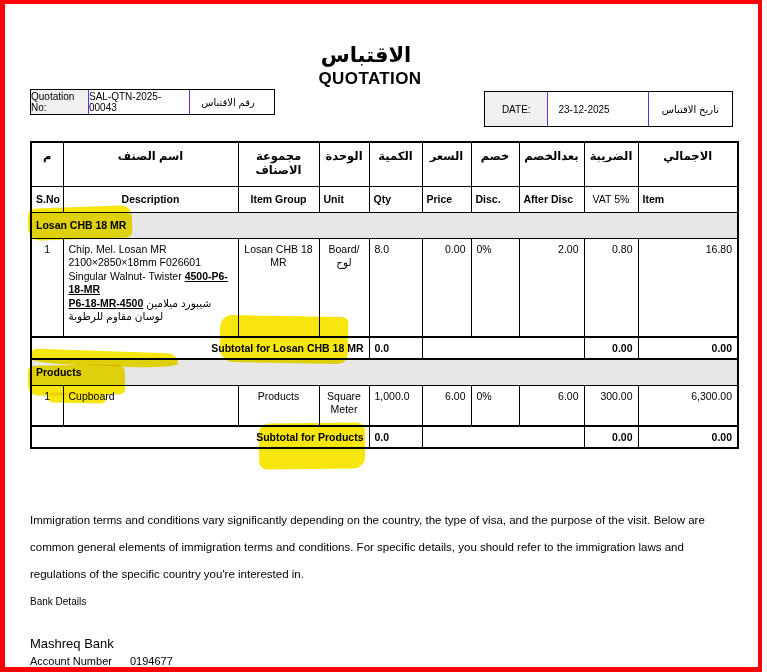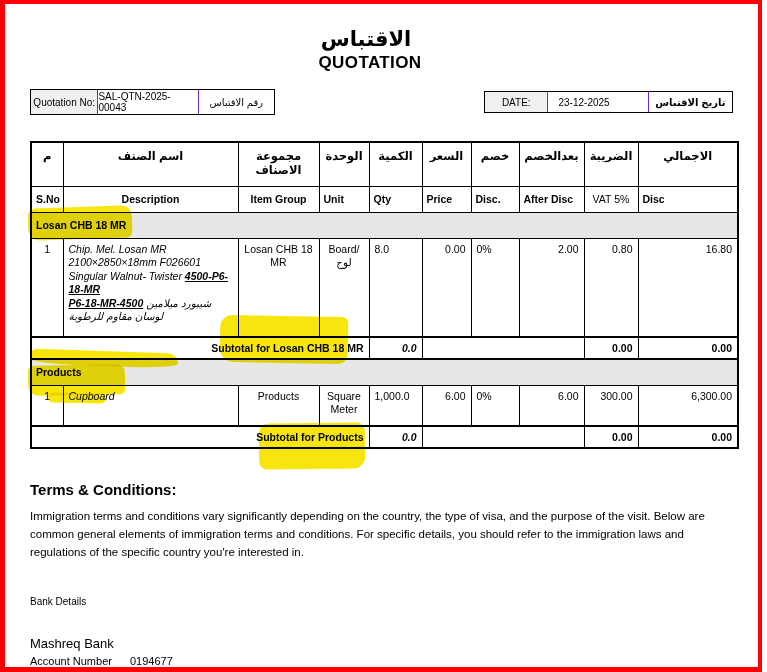--- a/index.html
+++ b/index.html
@@ -7,60 +7,60 @@
   }
   *{box-sizing:border-box; margin:0; padding:0;}
   body{background:#fff; font-family:"Liberation Sans","DejaVu Sans",sans-serif; color:#000;}
   .page{position:relative; width:767px; height:672px; background:#fff; overflow:hidden;}
 
   .red-frame{position:absolute; left:0; top:0; width:762px; height:672px;
     border:4px solid var(--red); border-left-width:5px; border-bottom-width:5px;
     pointer-events:none; z-index:10;}
 
   .title-block{position:absolute; top:26px; left:0; width:732px; text-align:center;}
-  .title-ar{font-size:21px; font-weight:bold; line-height:26px;}
+  .title-ar{font-size:21px; font-weight:bold; line-height:26px;margin-top:16px;}
   .title-en{font-size:17px; font-weight:bold; letter-spacing:.4px; line-height:22px;padding-left:8px;}
 
   .info-box{position:absolute; display:flex; border:1px solid #000; font-size:10px; align-items:stretch;}
   .info-box>div{display:flex; align-items:center; justify-content:center; border-left:1px solid #6d28d9;}
   .info-box>div:first-child{border-left:none; background:var(--lblbg);}
   .qno-box{left:30px; top:89px; width:245px; height:26px;}
-  .qno-box .c1{width:67px;} .qno-box .c2{width:101px;} .qno-box .c3{width:77px;}
-  .date-box{left:484px; top:91px; width:249px; height:22px;}
+  .qno-box .c1{width:57px;} .qno-box .c2{width:101px;} .qno-box .c3{width:77px;}
+  .date-box{left:484px; top:91px; width:249px; height:36px;}
   .date-box .c1{width:63px;} .date-box .c2{width:101px; justify-content:flex-start; padding-left:10px;}
-  .date-box .c3{width:85px;font-weight:bold;}
+  .date-box .c3{width:85px;}
 
   table.qt{position:absolute; left:30px; top:141px; width:707px; border-collapse:collapse;
     table-layout:fixed; border:2px solid #000; font-size:10.5px;}
   table.qt th, table.qt td{border:1px solid #000; overflow:hidden;}
   th.arh{font-size:11.5px; font-weight:bold; vertical-align:top; padding-top:6px; height:44px; text-align:center;}
   th.enh{font-weight:bold; height:26px; vertical-align:middle; padding:0 4px; font-size:10.5px;}
   th.enh.wnorm{font-weight:normal;}
   .al-l{text-align:left;} .al-c{text-align:center;} .al-r{text-align:right;}
   td.section-cell{background:var(--secbg); font-weight:bold; padding:6px 4px; height:26px; text-align:left;}
   tr.data-row td{vertical-align:top; padding:4px 5px; line-height:13.5px;}
-  .dline{white-space:normal;font-style:italic;}
+  .dline{white-space:normal;}
   .dline[dir="rtl"]{text-align:left;}
   .code{font-weight:bold; text-decoration:underline;}
   tr.sub-row td{border-top:2px solid #000; border-bottom:2px solid #000; font-weight:bold;
     height:22px; vertical-align:middle; padding:2px 5px;}
   td.sub-label{text-align:right; padding-right:10px;}
-  td.sub-qty{text-align:right; padding-left:8px;font-style:italic;}
+  td.sub-qty{text-align:left; padding-left:8px;}
 
   .hl{position:absolute; background:var(--hl); mix-blend-mode:multiply; opacity:.95;
     z-index:5; pointer-events:none;}
   .hl-losan{left:28px; top:207px; width:104px; height:32px; border-radius:8px 10px 6px 12px; transform:rotate(-2deg);}
   .hl-sub1{left:220px; top:316px; width:128px; height:47px; border-radius:12px 6px 10px 14px; transform:rotate(1deg);}
   .hl-swoosh{left:30px; top:351px; width:148px; height:15px; border-radius:10px 14px 45% 45%; transform:rotate(2deg);}
   .hl-products{left:28px; top:365px; width:97px; height:30px; border-radius:6px 8px 5px 10px; transform:rotate(-1deg);}
   .hl-products-tail{left:48px; top:393px; width:58px; height:10px; border-radius:6px; transform:rotate(1deg);}
   .hl-sub2{left:259px; top:423px; width:106px; height:46px; border-radius:10px 8px 12px 8px; transform:rotate(-.6deg);}
 
   .terms-title{position:absolute; left:30px; top:481px; font-size:15px; font-weight:bold;}
-  .terms-para{position:absolute; left:30px; top:507px; width:702px; font-size:11.5px; line-height:18px;}
+  .terms-para{position:absolute; left:30px; top:507px; width:702px; font-size:11.5px; line-height:27px;}
   .bank-heading{position:absolute; left:30px; top:596px; font-size:10px;}
   .bank-name{position:absolute; left:30px; top:636px; font-size:13px;}
   .account-line{position:absolute; left:30px; top:655px; font-size:11px;}
   .account-line .val{margin-left:10px;padding-left:8px;}
 </style>
 </head>
 <body>
 
 <div class="page">
 
@@ -110,21 +110,21 @@
         <tr>
           <th class="enh al-l">S.No</th>
           <th class="enh al-c">Description</th>
           <th class="enh al-c">Item Group</th>
           <th class="enh al-l">Unit</th>
           <th class="enh al-l">Qty</th>
           <th class="enh al-l">Price</th>
           <th class="enh al-l">Disc.</th>
           <th class="enh al-l">After Disc</th>
           <th class="enh al-c wnorm">VAT 5%</th>
-          <th class="enh al-l">Disc</th>
+          <th class="enh al-l">Item</th>
         </tr>
       </thead>
       <tbody>
         <tr>
           <td class="section-cell" colspan="10">Losan CHB 18 MR</td>
         </tr>
         <tr class="data-row" style="height: 99px;">
           <td class="al-c">1</td>
           <td class="al-l">
             <div class="dline" dir="ltr"><span>Chip. Mel. Losan MR</span></div>
@@ -182,21 +182,20 @@
       </tbody>
     </table>
 
   <div class="hl hl-losan"></div>
   <div class="hl hl-sub1"></div>
   <div class="hl hl-swoosh"></div>
   <div class="hl hl-products"></div>
   <div class="hl hl-products-tail"></div>
   <div class="hl hl-sub2"></div>
 
-  <div class="terms-title">Terms &amp; Conditions:</div>
   <div class="terms-para">Immigration terms and conditions vary significantly depending on the country, the type of visa, and the purpose of the visit. Below are common general elements of immigration terms and conditions. For specific details, you should refer to the immigration laws and regulations of the specific country you're interested in.</div>
   <div class="bank-heading">Bank Details</div>
   <div class="bank-name">Mashreq Bank</div>
   <div class="account-line">
     <span>Account Number</span><span class="val">0194677</span>
   </div>
 
   <div class="red-frame"></div>
 </div>
 

